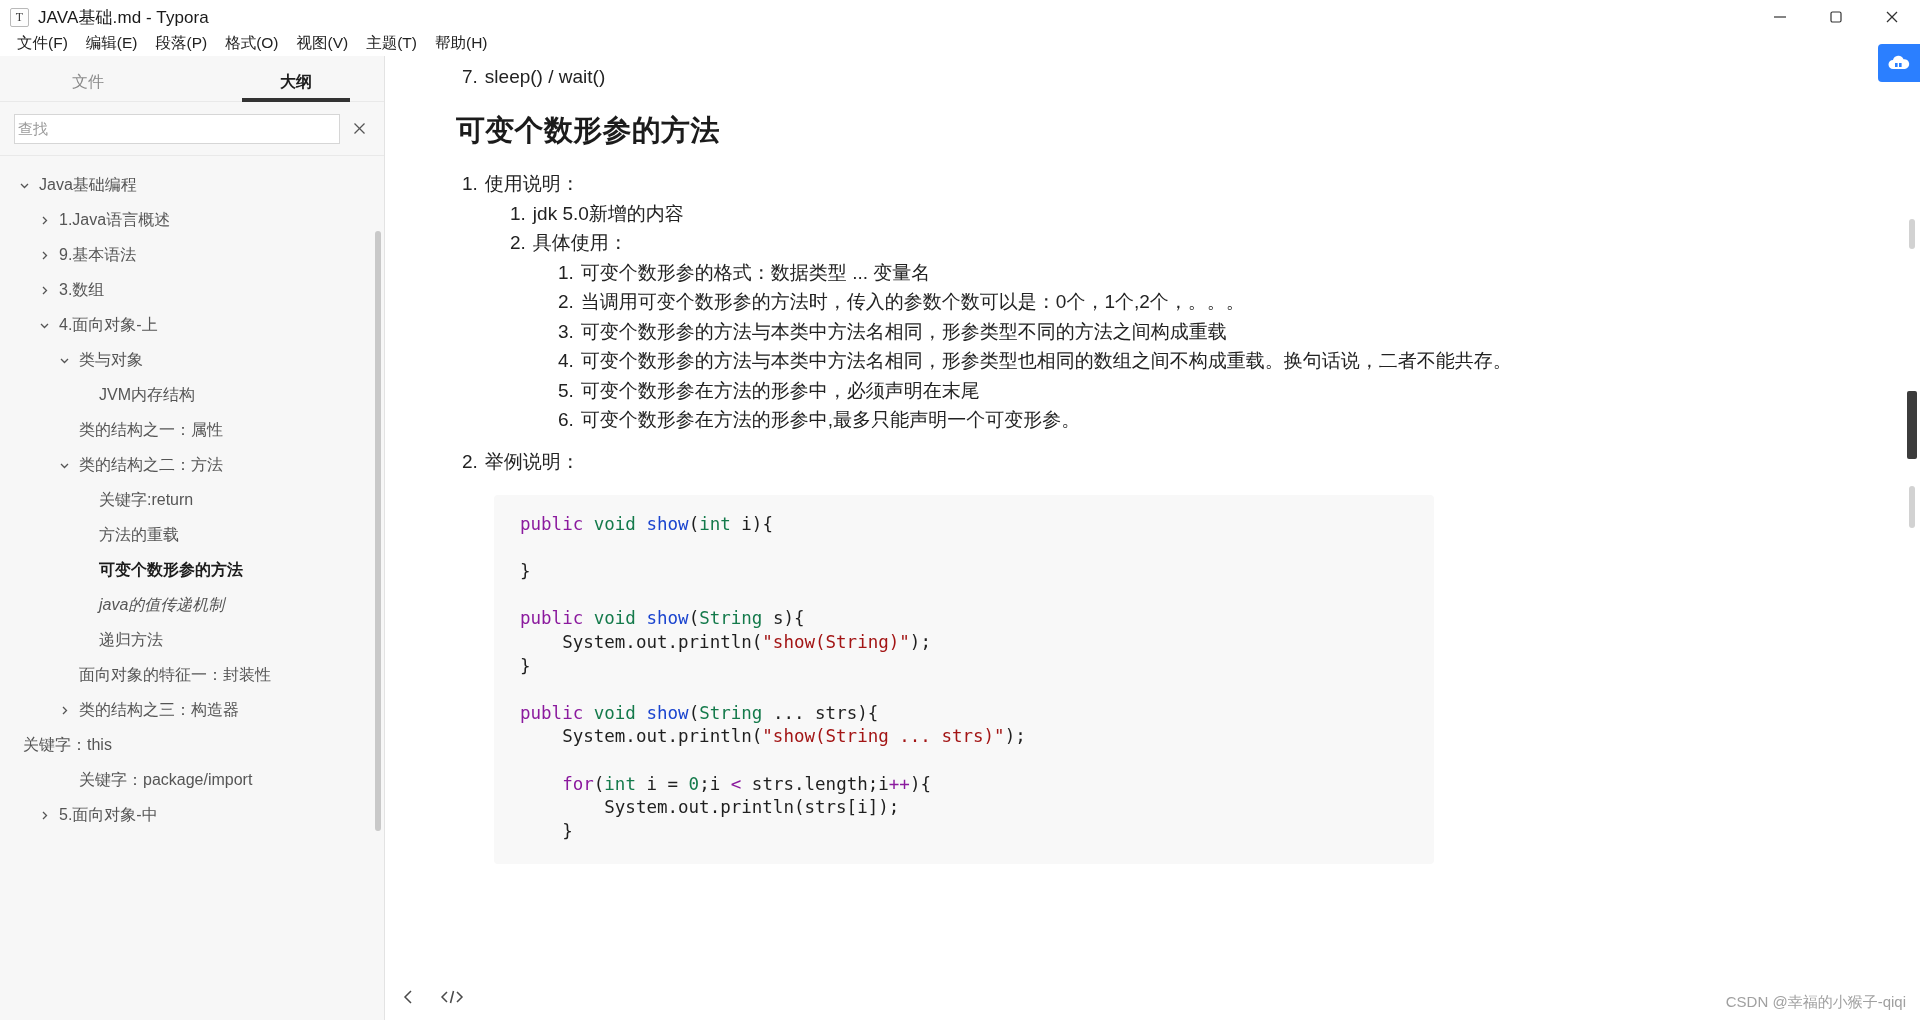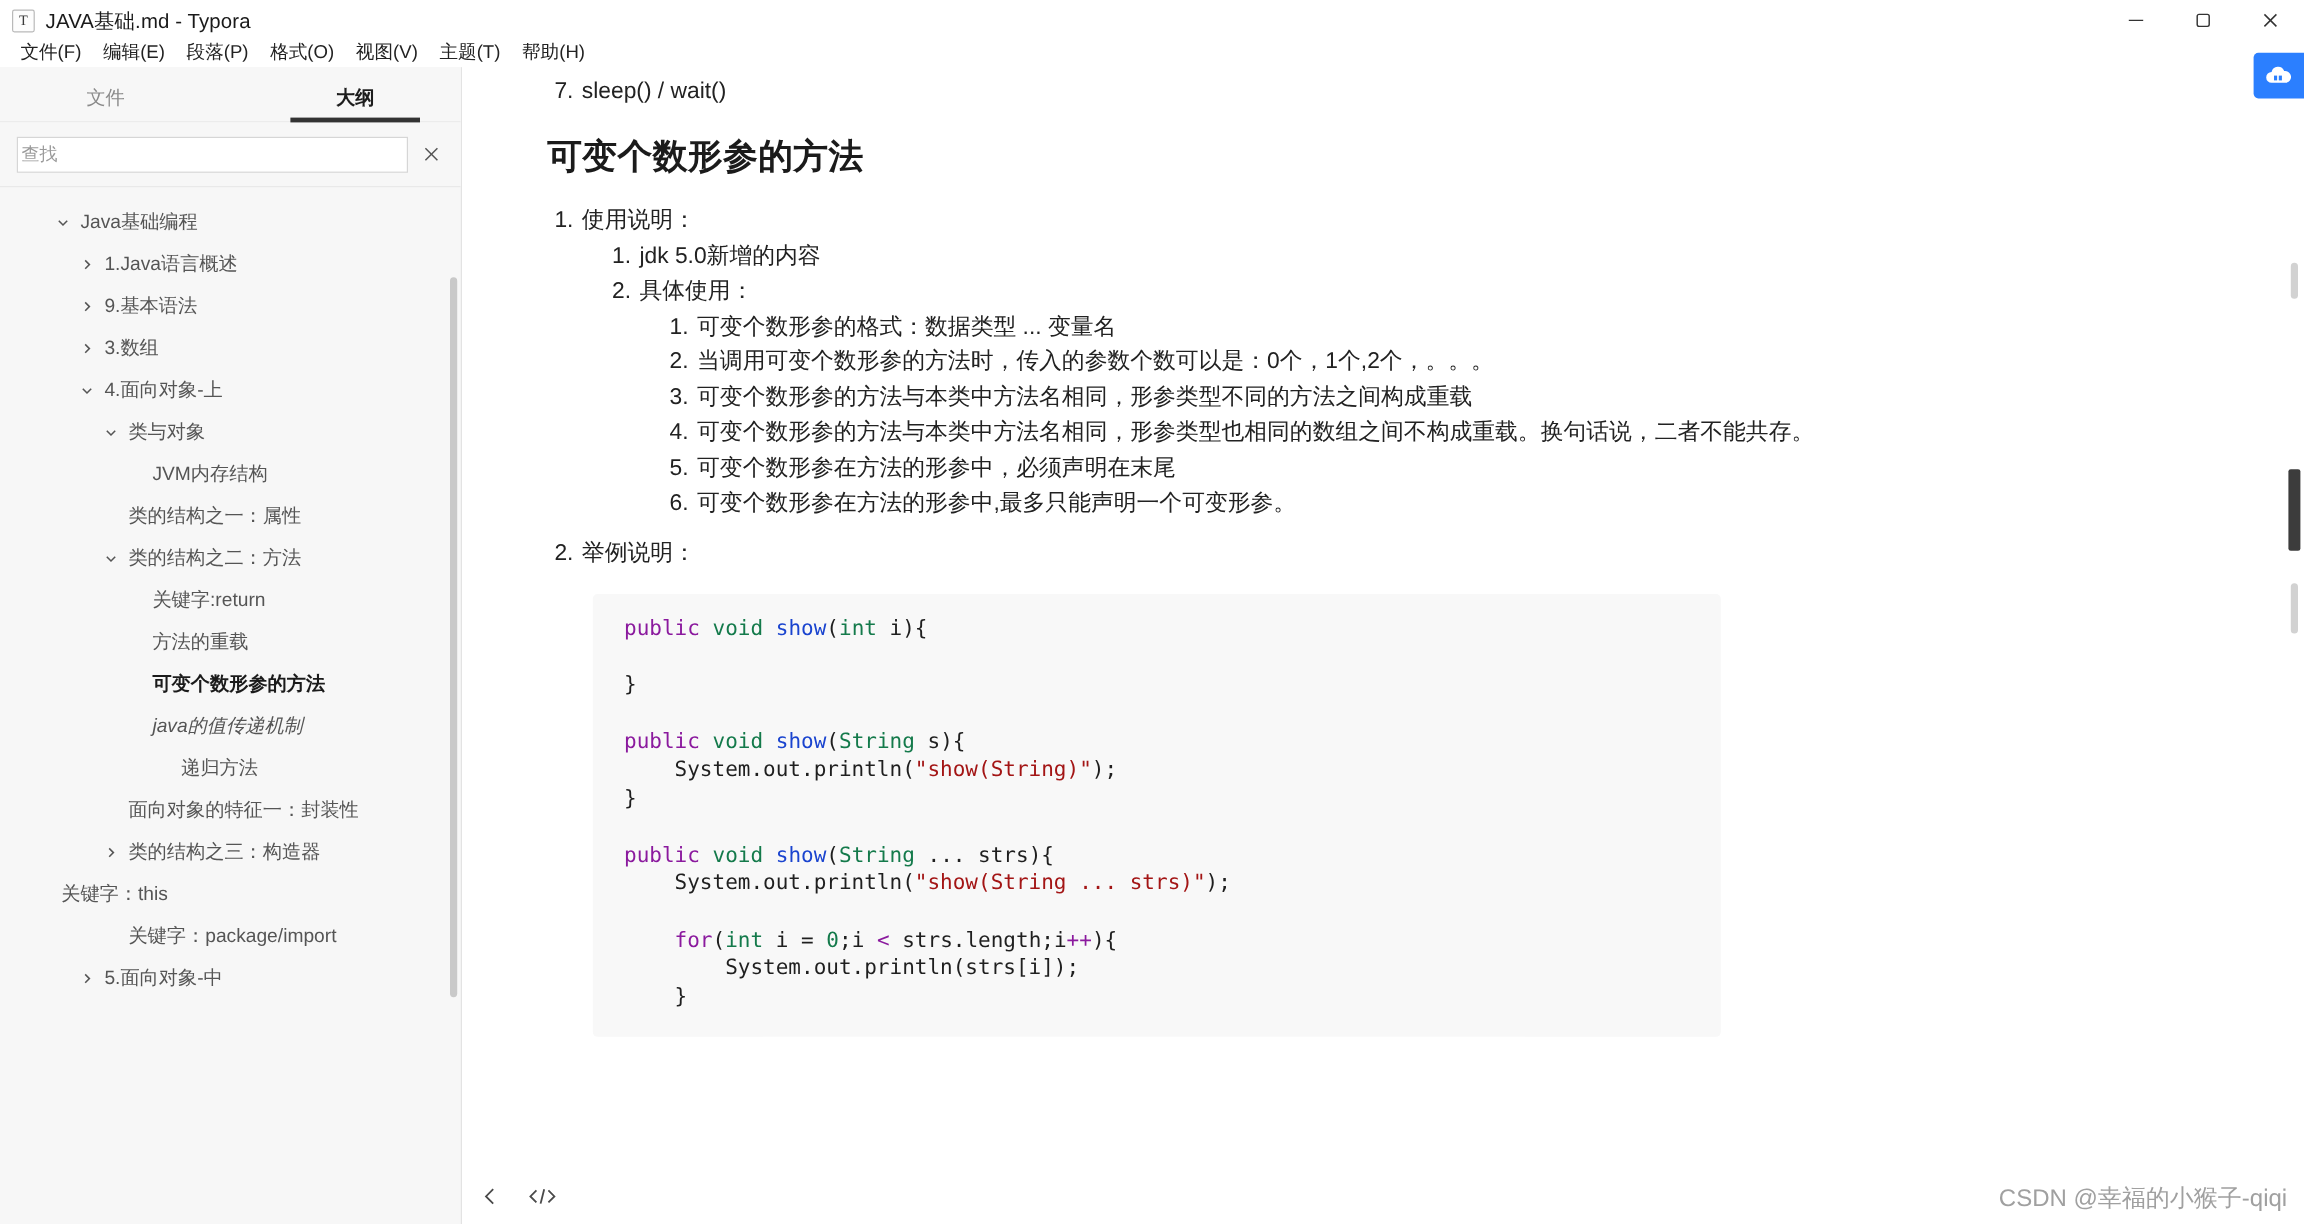--- a/index.html
+++ b/index.html
@@ -77,21 +77,21 @@
     font-family:"Liberation Sans", sans-serif;
   }
   .search-box input::placeholder { color:#9a9a9a; }
   .search-close {
     width:22px; height:22px; display:flex; align-items:center; justify-content:center;
     color:#555; font-size:18px; line-height:1;
   }
   .tree { padding-top:12px; height:864px; overflow:hidden; position:relative; }
   .tree-item {
     display:flex; align-items:center; height:35px;
-    font-size:16px; color:#555; white-space:nowrap;margin-left:28px;
+    font-size:16px; color:#555; white-space:nowrap;
   }
   .tree-item .caret {
     width:16px; flex:0 0 16px; display:flex; align-items:center; justify-content:center;
     color:#555; font-size:12px;
   }
   .tree-item .caret svg { display:block; }
   .tree-item .lbl { padding-left:7px; }
   .tree-item.active .lbl { color:#1b1b1b; font-weight:bold; }
 
   
@@ -157,21 +157,21 @@
   .right-scroll-b {
     position:absolute; right:3px; top:335px; width:10px; height:68px;
     background:#3c3c3c; border-radius:2px;
   }
   .right-scroll-c {
     position:absolute; right:5px; top:430px; width:6px; height:42px;
     background:#d2d2d2; border-radius:3px;
   }
   .watermark {
     position:absolute; right:14px; bottom:8px;
-    font-size:20px; color:#a0a0a0; white-space:nowrap;
+    font-size:15px; color:#a0a0a0; white-space:nowrap;
   }
 </style>
 </head>
 <body>
 
 <div id="app">
 
   <div class="titlebar">
     <div class="title-left">
       <div class="doc-icon">T</div>
@@ -304,21 +304,21 @@
           <span class="lbl">方法的重载</span>
         </div>
         <div class="tree-item active" style="padding-left: 76px;">
           <span class="caret"></span>
           <span class="lbl">可变个数形参的方法</span>
         </div>
         <div class="tree-item" style="padding-left: 76px; font-style: italic;">
           <span class="caret"></span>
           <span class="lbl">java的值传递机制</span>
         </div>
-        <div class="tree-item" style="padding-left: 100px;">
+        <div class="tree-item" style="padding-left: 76px;">
           <span class="caret"></span>
           <span class="lbl">递归方法</span>
         </div>
         <div class="tree-item" style="padding-left: 56px;">
           <span class="caret"></span>
           <span class="lbl">面向对象的特征一：封装性</span>
         </div>
         <div class="tree-item" style="padding-left: 56px;">
           <span class="caret">
             <svg width="11" height="11" viewBox="0 0 11 11">

